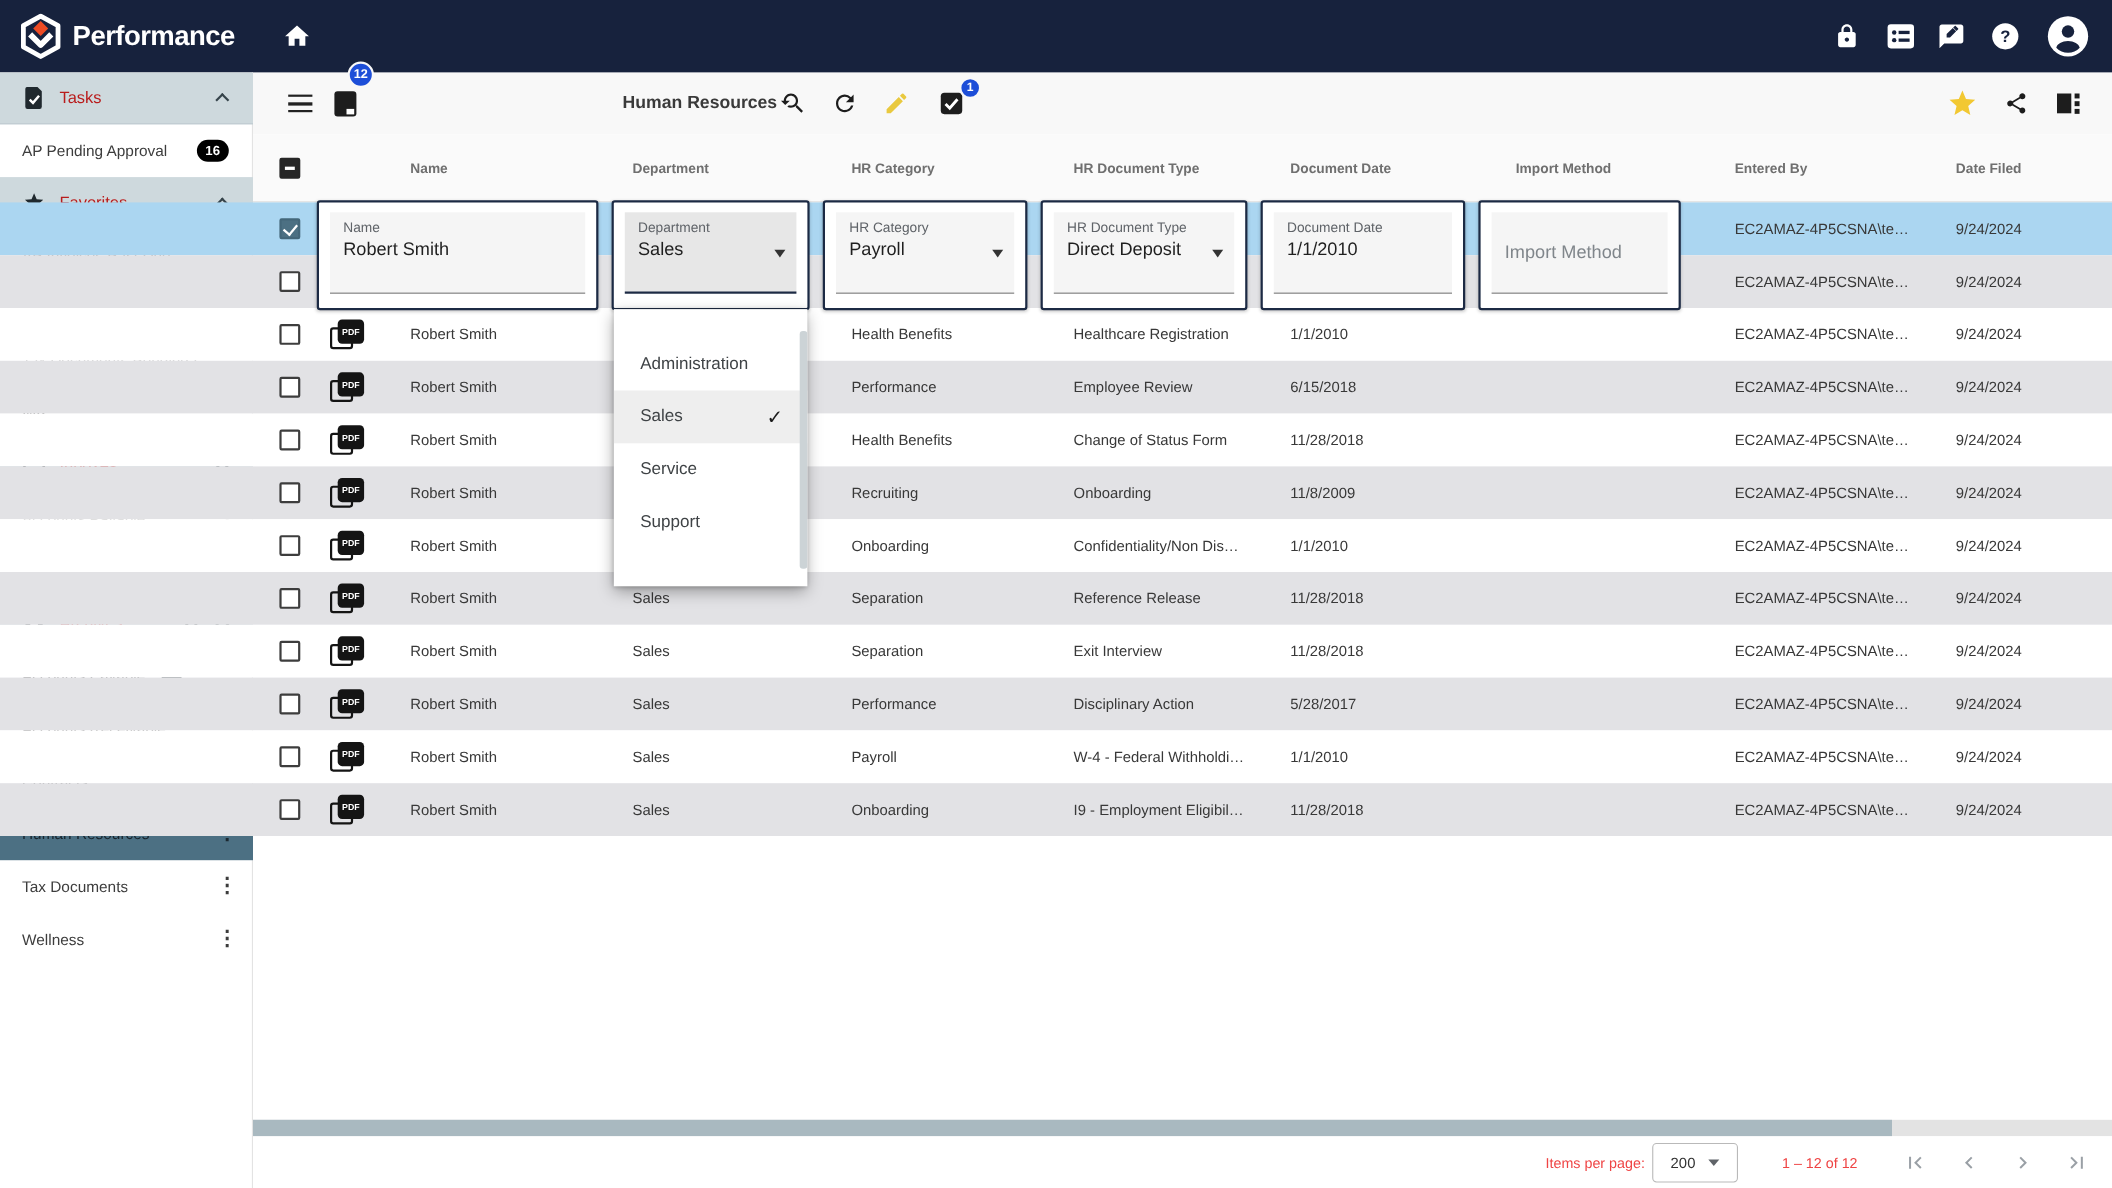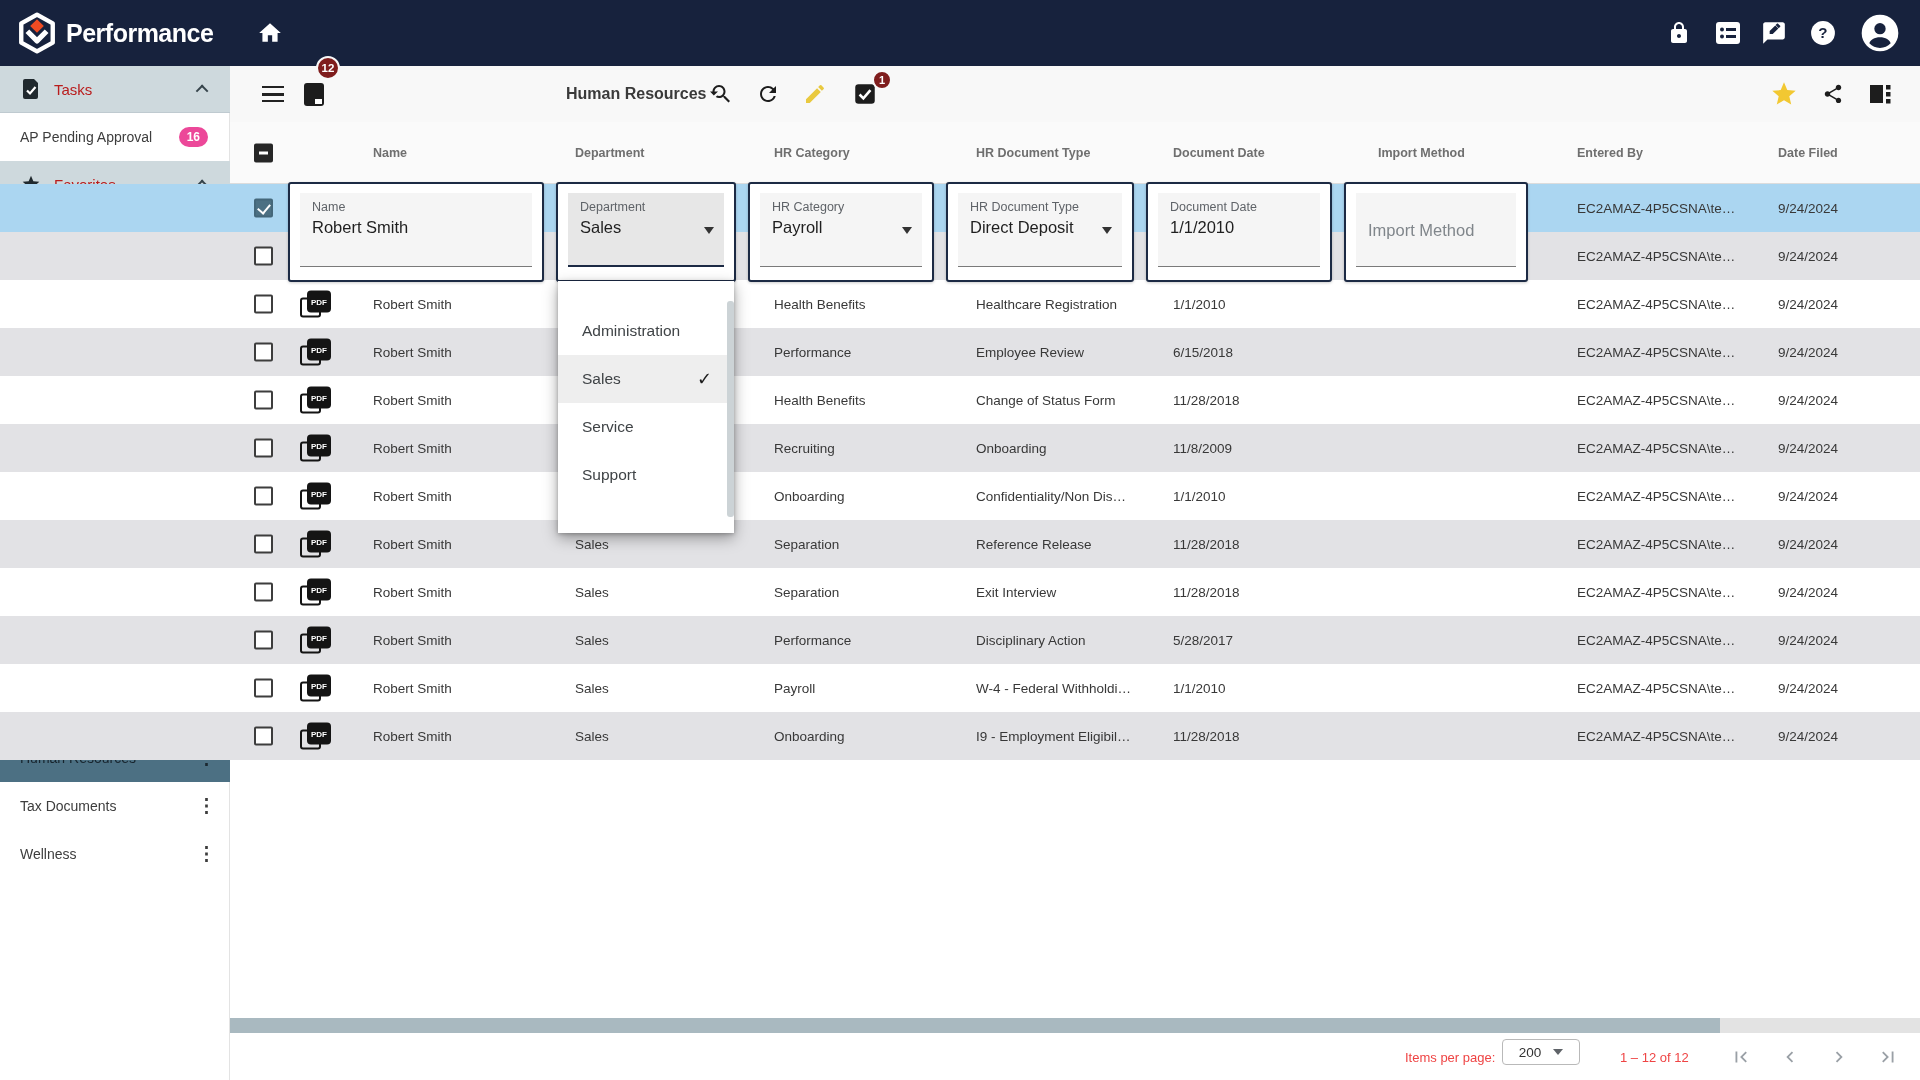--- a/index.html
+++ b/index.html
@@ -17,32 +17,32 @@
   .sidebar { position:absolute; left:0; top:66px; width:230px; height:1014px; background:#fff; border-right:1px solid #e3e3e3; }
   .sec { position:absolute; left:0; width:230px; height:47px; background:#CED9DD; border-bottom:1px solid #bfcad0; display:flex; align-items:center; }
   .sec .sec-ico { margin-left:20px; width:22px; display:flex; justify-content:center; }
   .sec .sec-label { margin-left:12px; font-size:15px; color:#b91c1c; font-weight:500; flex:1; }
   .sec .sec-search { margin-right:14px; display:flex; }
   .chev { width:9px; height:9px; border-left:2.5px solid #36444b; border-top:2.5px solid #36444b; transform:rotate(45deg) translateY(2px); margin-right:22px; }
   .sitem { position:absolute; left:0; width:230px; height:48px; display:flex; align-items:center; cursor:pointer; }
   .sitem .slabel { margin-left:20px; font-size:14px; color:#3D3D3D; white-space:nowrap; overflow:hidden; max-width:160px; }
   .sitem.selected { background:#4C7083; }
   .sitem.selected .slabel { color:#17242D; }
-  .badge-pill { position:absolute; right:22px; background:#ec4899; color:#fff; font-size:12px; font-weight:700; border-radius:10px; padding:3px 8px; }
+  .badge-pill { position:absolute; right:22px; background:#000000; color:#fff; font-size:12px; font-weight:700; border-radius:10px; padding:3px 8px; }
   .kebab { position:absolute; right:14px; font-size:19px; color:#3c3c3c; font-weight:700; letter-spacing:0; line-height:10px; }
   .sitem.selected .kebab { color:#1b2830; }
   .folder-ico { margin-left:14px; }
 
   
   .toolbar { position:absolute; left:230px; top:66px; width:1690px; height:56px; background:#F8F8F8; }
   .tool-btn { position:absolute; top:50%; transform:translateY(-50%); cursor:pointer; display:flex; align-items:center; justify-content:center; }
   .grid-title { position:absolute; left:336px; top:50%; transform:translateY(-50%); font-size:16px; font-weight:700; color:#3A3A3A; }
   .ham { width:22px; height:16px; border-top:2.5px solid #222; border-bottom:2.5px solid #222; position:relative; }
   .ham::after { content:""; position:absolute; left:0; top:5px; width:22px; height:2.5px; background:#222; }
-  .count-badge { position:absolute; background:#7f1d1d; color:#fff; font-weight:700; border-radius:50%; display:flex; align-items:center; justify-content:center; border:2px solid #F8F8F8; }
+  .count-badge { position:absolute; background:#1d4ed8; color:#fff; font-weight:700; border-radius:50%; display:flex; align-items:center; justify-content:center; border:2px solid #F8F8F8; }
   .doc-ico { width:20px; height:23px; background:#1d1d1d; border-radius:3px; position:relative; }
   .doc-ico::after { content:""; position:absolute; right:2px; bottom:2px; width:7px; height:5px; background:#fff; }
 
   
   .thead { position:absolute; left:230px; top:122px; width:1690px; height:62px; background:#FAFAFA; border-bottom:1px solid #DCDCDC; }
   .th { position:absolute; top:50%; transform:translateY(-50%); font-size:12.5px; font-weight:700; color:#6F6F6F; white-space:nowrap; }
   .trow { position:absolute; left:0; width:1920px; height:48px; background:#fff; }
   .trow.stripe { background:#E2E2E5; }
   .trow.selected { background:#ABD6F1; }
   .cell { position:absolute; top:50%; transform:translateY(-50%); font-size:13.5px; color:#383838; white-space:nowrap; }
@@ -70,21 +70,21 @@
   .dd-opt { height:48px; display:flex; align-items:center; padding-left:24px; font-size:15.5px; color:#3F4346; cursor:pointer; position:relative; }
   .dd-opt.dd-selected { background:#EEEEEE; }
   .dd-opt .check { position:absolute; right:22px; font-size:18px; color:#1a1a1a; }
   .dd-scroll { position:absolute; right:0; top:20px; width:7px; height:216px; background:#CCD3D6; border-radius:3px; }
 
   
   .hscroll-track { position:absolute; left:230px; top:1018px; width:1690px; height:15px; background:#E3E3E3; }
   .hscroll-thumb { position:absolute; left:0; top:0; width:1490px; height:15px; background:#A9B9C0; cursor:grab; }
   .footer { position:absolute; left:230px; top:1033px; width:1690px; height:47px; background:#fff; }
   .foot-label { position:absolute; top:50%; transform:translateY(-50%); font-size:13px; color:#ef4444; }
-  .pp-select { position:absolute; left:1272px; top:6px; width:78px; height:26px; border:1px solid #b9b9b9; border-radius:4px; display:flex; align-items:center; justify-content:center; gap:12px; font-size:13.5px; color:#333; cursor:pointer; }
+  .pp-select { position:absolute; left:1272px; top:6px; width:78px; height:36px; border:1px solid #b9b9b9; border-radius:4px; display:flex; align-items:center; justify-content:center; gap:12px; font-size:13.5px; color:#333; cursor:pointer; }
   .pp-select .tri { width:0;height:0;border-left:5px solid transparent;border-right:5px solid transparent;border-top:6px solid #5f6368; }
   .pager-btn { position:absolute; top:50%; transform:translateY(-50%); width:26px; height:26px; display:flex; align-items:center; justify-content:center; cursor:default; }
 </style>
 </head>
 <body>
 
 <div class="stage">
 
   <div class="topbar">
     <div class="logo-wrap">

